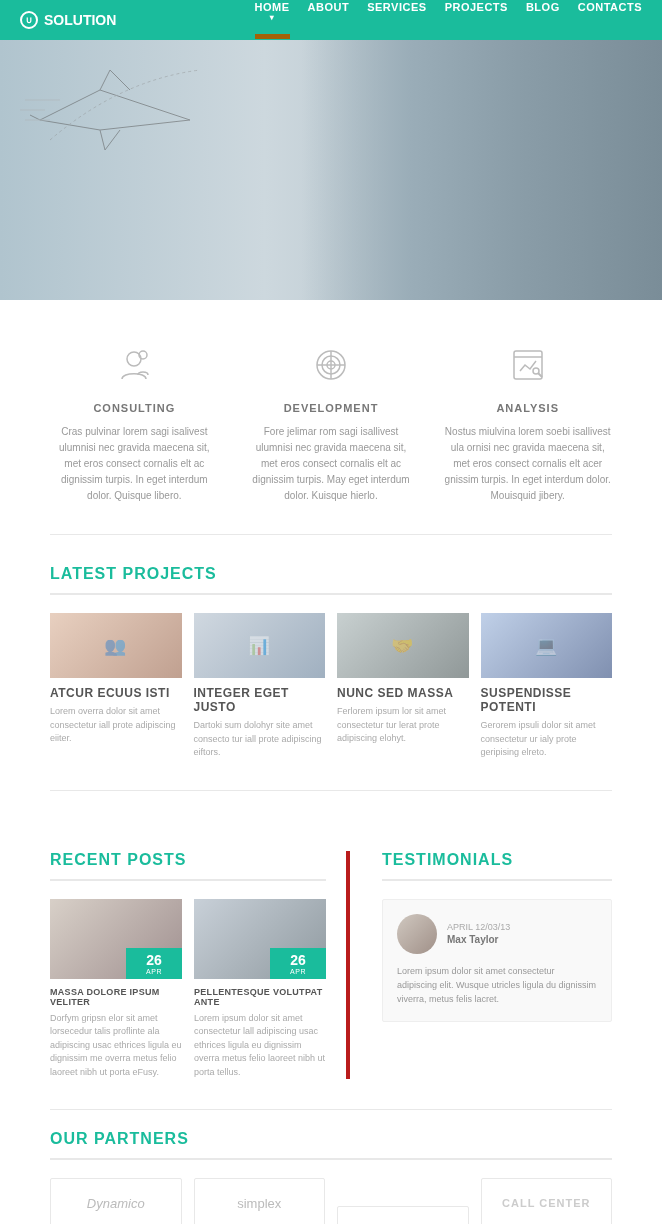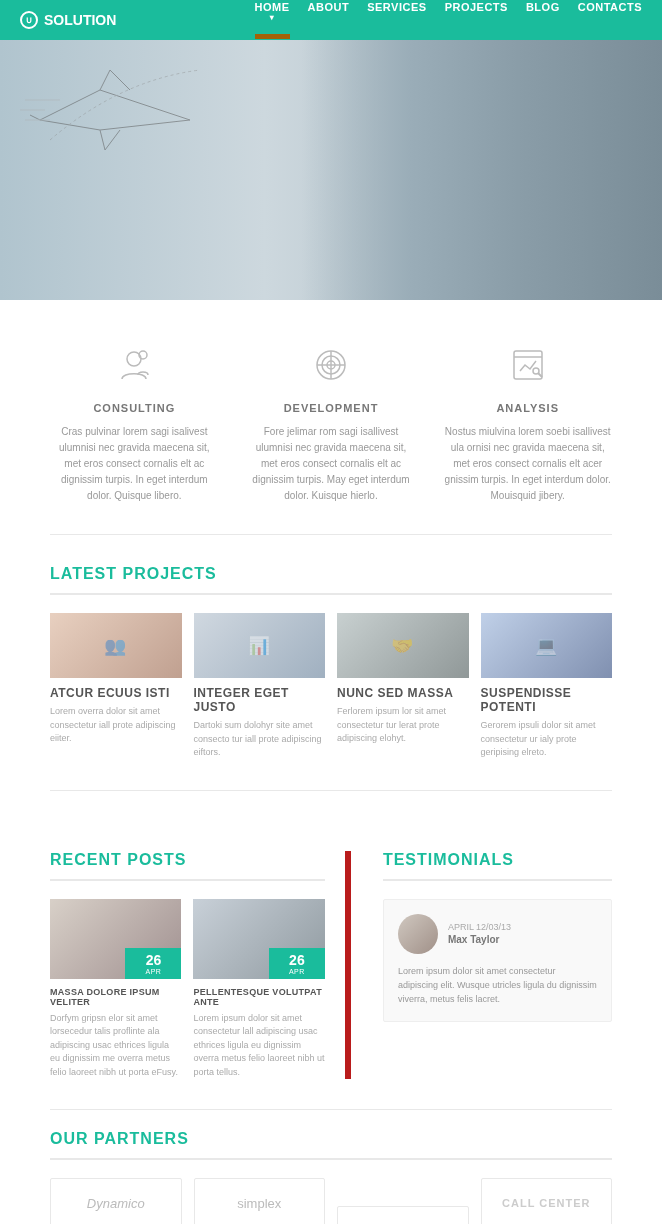--- a/index.html
+++ b/index.html
@@ -150,21 +150,21 @@
       line-height: 1.5;
     }
 
     
     .posts-testimonials {
       display: flex;
       gap: 0;
       padding: 30px 50px;
     }
     .posts-section { flex: 1.2; padding-right: 20px; }
-    .testimonials-section { flex: 1; border-left: 6px solid #b91c1c; padding-left: 32px; }
+    .testimonials-section { flex: 1; border-left: 4px solid #b91c1c; padding-left: 32px; }
     .posts-grid { display: flex; gap: 12px; }
     .post-item { flex: 1; }
     .post-thumb {
       width: 100%;
       height: 80px;
       position: relative;
       margin-bottom: 8px;
     }
     .post-thumb-bg {
       width: 100%;

